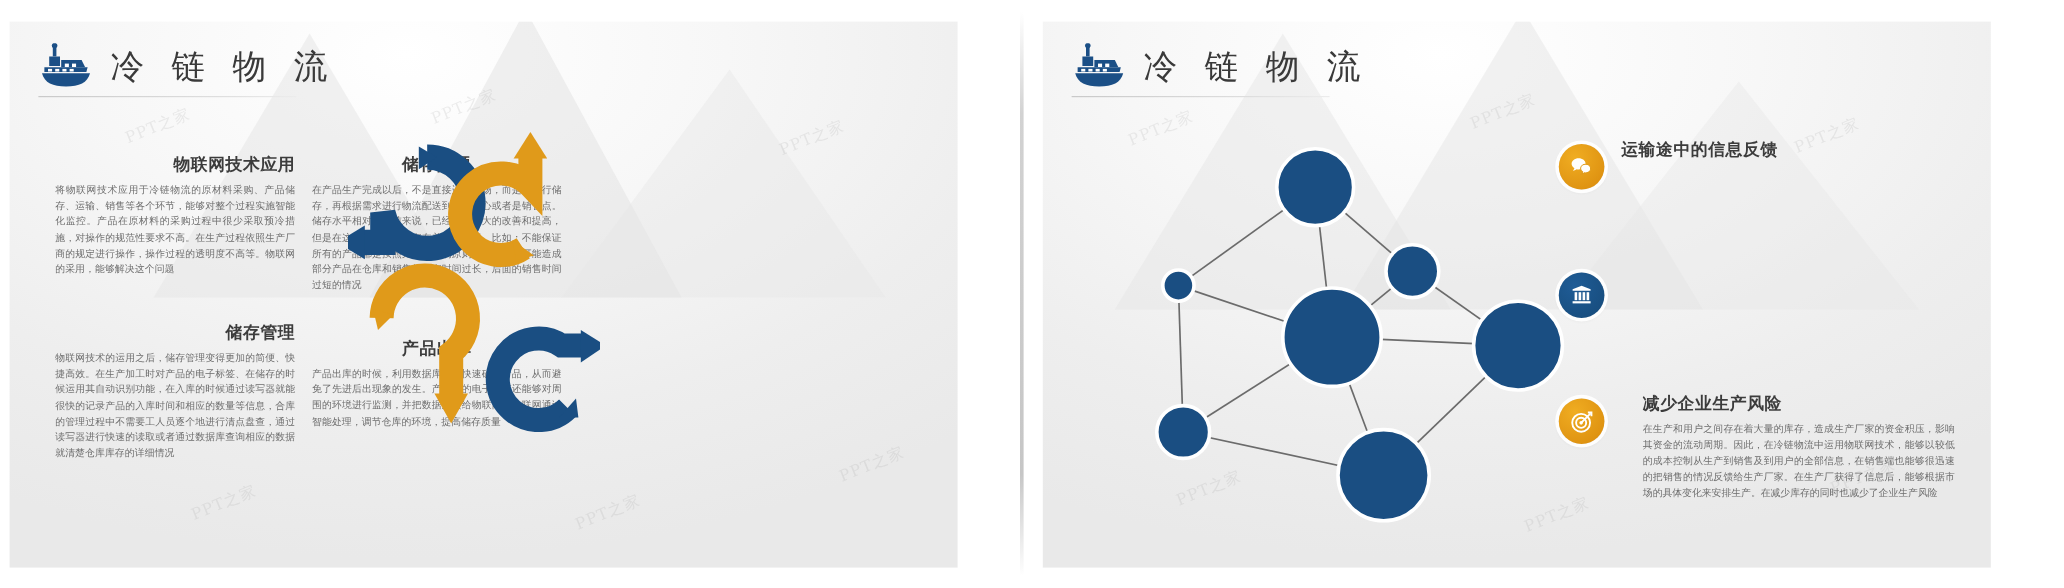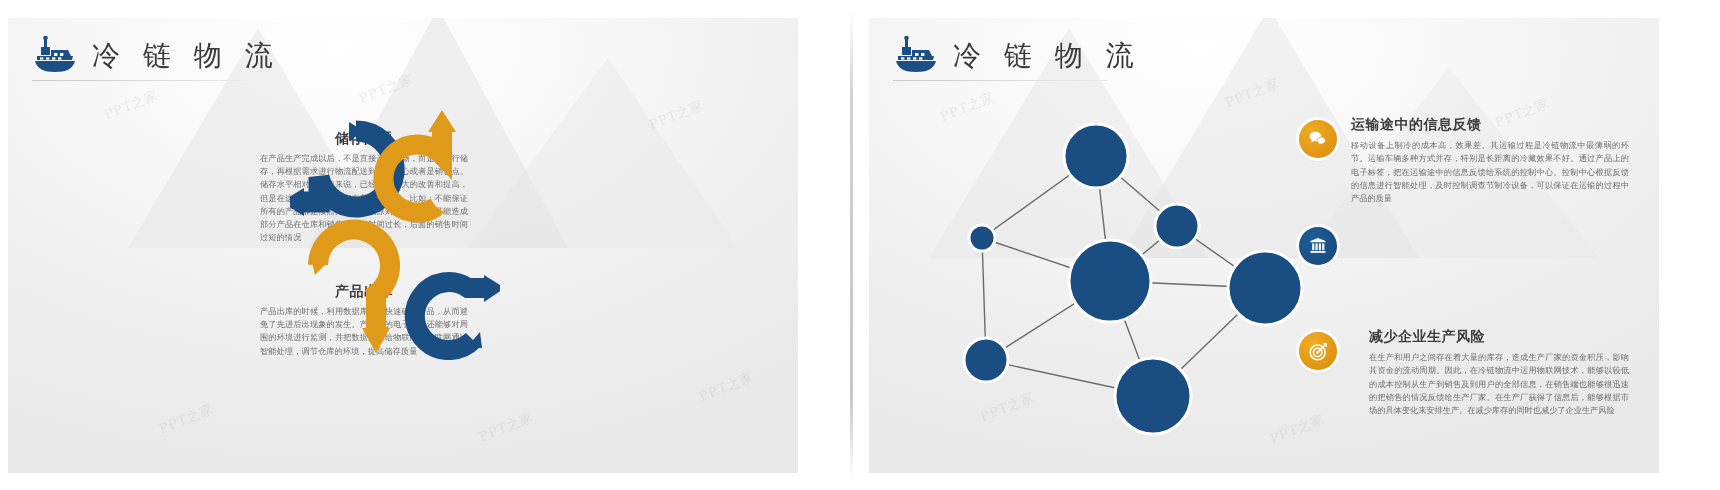--- a/index.html
+++ b/index.html
@@ -117,21 +117,29 @@
         <rect x="8" y="21.4" width="3.4" height="2.2" fill="#fff"></rect>
         <rect x="14" y="21.4" width="3.4" height="2.2" fill="#fff"></rect>
         <rect x="20" y="21.4" width="3.4" height="2.2" fill="#fff"></rect>
         <rect x="26" y="21.4" width="3.4" height="2.2" fill="#fff"></rect>
         <path d="M3 25 h40 c-2 8 -9 11 -20 11 S5 33 3 25 z" fill="#1b4f86"></path>
       </svg>
       <div class="ttl">冷 链 物 流</div>
     </div>
     <div class="hdr-rule" style="left:24px;top:62px;width:215px;"></div>
 
-
+    <div class="tblock ta-right" style="left:38px;top:112px;width:200px;">
+      <div class="h">物联网技术应用</div>
+      <div class="p">将物联网技术应用于冷链物流的原材料采购、产品储存、运输、销售等各个环节，能够对整个过程实施智能化监控。产品在原材料的采购过程中很少采取预冷措施，对操作的规范性要求不高。在生产过程依照生产厂商的规定进行操作，操作过程的透明度不高等。物联网的采用，能够解决这个问题</div>
+    </div>
+
+    <div class="tblock ta-right" style="left:38px;top:252px;width:200px;">
+      <div class="h">储存管理</div>
+      <div class="p">物联网技术的运用之后，储存管理变得更加的简便、快捷高效。在生产加工时对产品的电子标签、在储存的时候运用其自动识别功能，在入库的时候通过读写器就能很快的记录产品的入库时间和相应的数量等信息，合库的管理过程中不需要工人员逐个地进行清点盘查，通过读写器进行快速的读取或者通过数据库查询相应的数据就清楚仓库库存的详细情况</div>
+    </div>
 
     <div class="tblock" style="left:252px;top:112px;width:208px;">
       <div class="h">储存问题</div>
       <div class="p">在产品生产完成以后，不是直接进入市场，而是要进行储存，再根据需求进行物流配送到物流中心或者是销售点。储存水平相对于以前来说，已经有了很大的改善和提高，但是在这个过程中仍然存在着一些问题，比如：不能保证所有的产品都是按照先进先出的原则储存，这样可能造成部分产品在仓库和销售的储存时间过长，后面的销售时间过短的情况</div>
     </div>
 
     <div class="tblock" style="left:252px;top:265px;width:208px;">
       <div class="h">产品出库</div>
       <div class="p">产品出库的时候，利用数据库能够快速确定产品，从而避免了先进后出现象的发生。产品上的电子标签还能够对周围的环境进行监测，并把数据反馈给物联网，物联网通过智能处理，调节仓库的环境，提高储存质量</div>
     </div>
@@ -238,21 +246,20 @@
 
     <div class="irow" style="left:430px;top:98px;width:330px;">
       <div class="ibadge orange">
         <svg viewBox="0 0 24 24" width="20" height="20">
           <path d="M9 3.4c-3.9 0-7 2.5-7 5.6 0 1.8 1.1 3.4 2.8 4.4-.2.9-.8 1.9-1.6 2.6 1.5-.2 2.9-.8 3.8-1.5.6.1 1.3.2 2 .2 3.9 0 7-2.5 7-5.7S12.9 3.4 9 3.4z" fill="#fff"></path>
           <path d="M16 9.5c-2.8 0-5 1.9-5 4.2 0 1.4.8 2.6 2.1 3.4-.2.7-.6 1.4-1.2 2 1.2-.2 2.2-.6 2.9-1.1.4.1.8.1 1.2.1 2.8 0 5-1.9 5-4.3s-2.2-4.3-5-4.3z" fill="#fff" stroke="#e09a1a" stroke-width="1"></path>
         </svg>
       </div>
       <div class="txt">
         <div class="h">运输途中的信息反馈</div>
-        <div class="p">移动设备上制冷的成本高，效果差。其运输过程是冷链物流中最薄弱的环节。运输车辆多种方式并存，特别是长距离的冷藏效果不好。通过产品上的电子标签，把在运输途中的信息反馈给系统的控制中心。控制中心根据反馈的信息进行智能处理，及时控制调查节制冷设备，可以保证在运输的过程中产品的质量</div>
       </div>
     </div>
 
     <div class="irow" style="left:430px;top:205px;width:330px;">
       <div class="ibadge blue">
         <svg viewBox="0 0 24 24" width="20" height="20">
           <path d="M3 6 L12 2.5 L21 6 L21 7.5 L3 7.5 Z" fill="#fff"></path>
           <rect x="5" y="9" width="2.6" height="8" fill="#fff"></rect>
           <rect x="9" y="9" width="2.6" height="8" fill="#fff"></rect>
           <rect x="13" y="9" width="2.6" height="8" fill="#fff"></rect>

